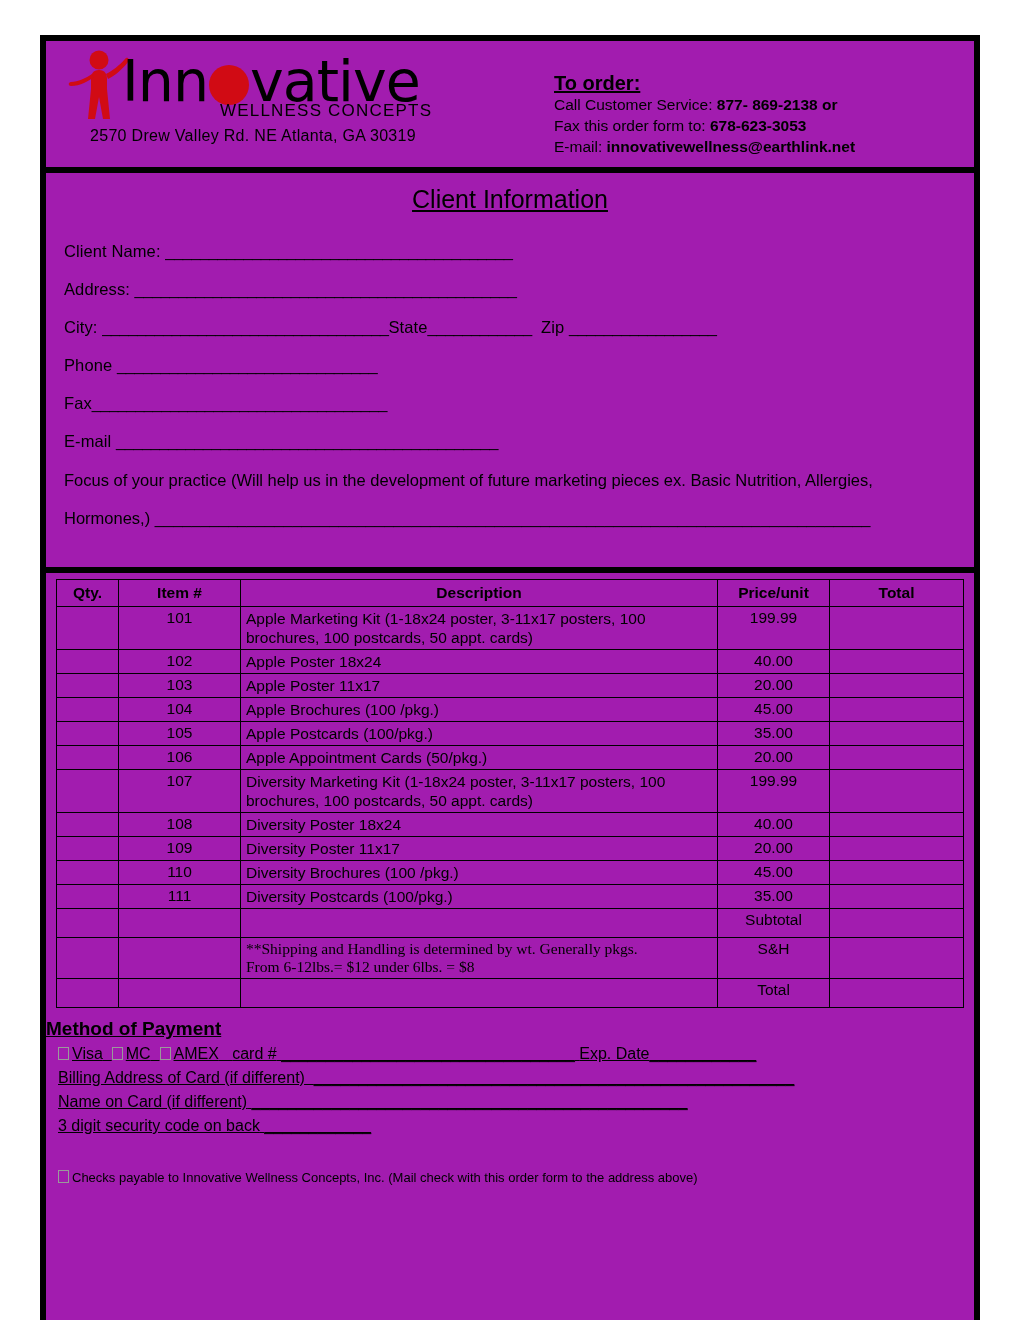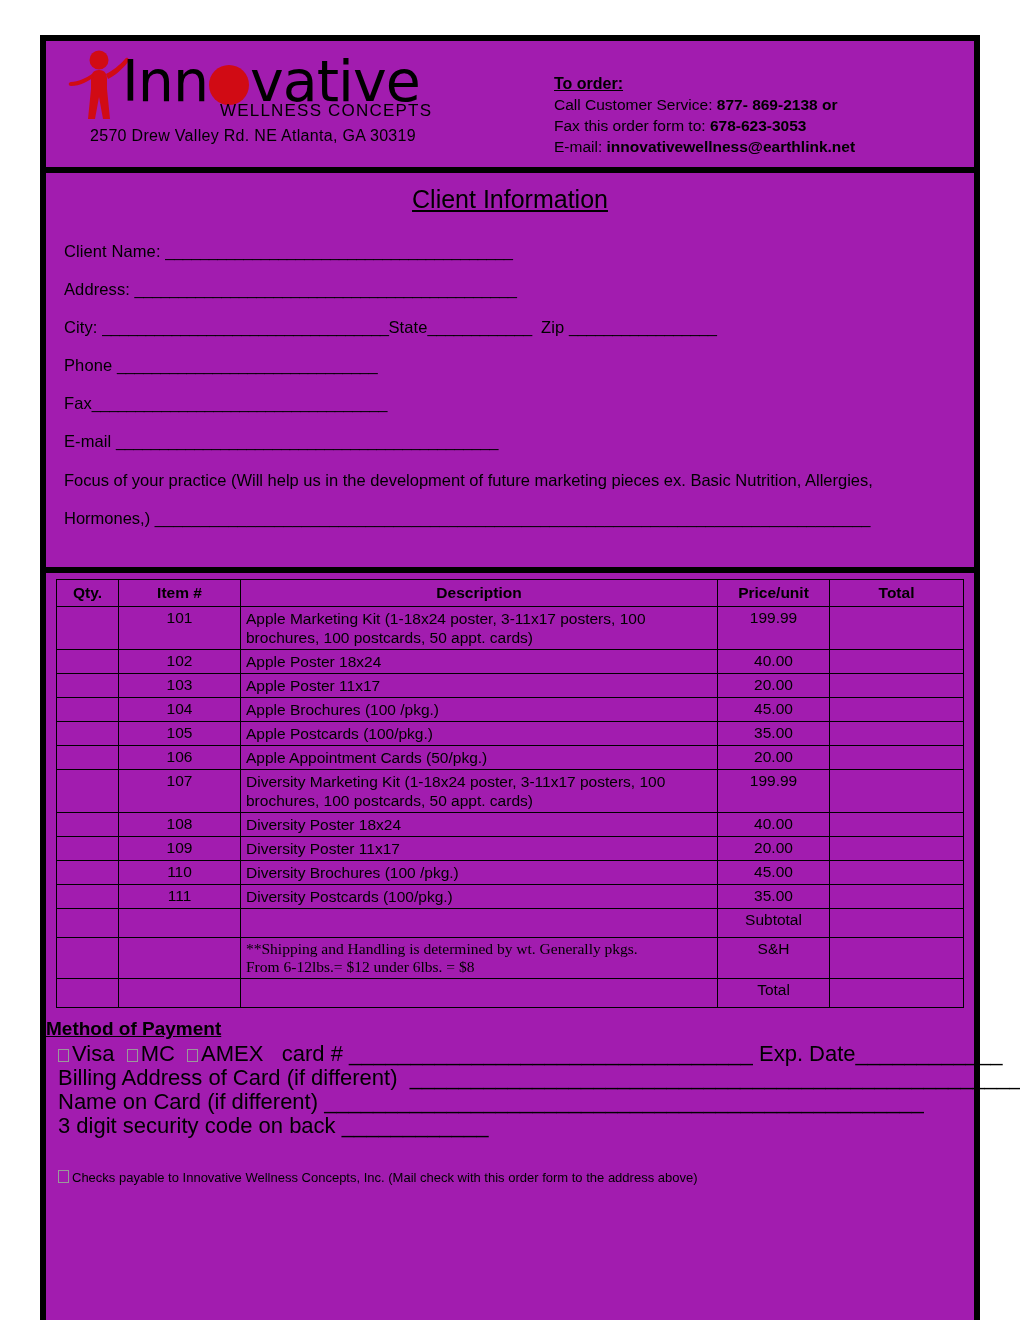--- a/index.html
+++ b/index.html
@@ -93,21 +93,21 @@
   .order-block {
     position: absolute;
     left: 508px;
     top: 32px;
     font-size: 15.5px;
     line-height: 21px;
   }
   .order-block .to-order {
     font-weight: bold;
     text-decoration: underline;
-    font-size: 16px;
+    font-size: 20px;
   }
   .order-block .b { font-weight: bold; }
 
   
   .client-box {
     position: relative;
     border-bottom: 6px solid #000000;
     box-sizing: border-box;
     padding: 12px 18px 14px 18px;
     height: 400px;
@@ -183,24 +183,25 @@
   .payment {
     padding: 10px 18px 0 0;
   }
   .pay-title {
     font-size: 19px;
     font-weight: bold;
     text-decoration: underline;
     margin: 0 0 2px 0;
   }
   .pay-line {
-    font-size: 22px;
+    font-size: 16px;
     line-height: 24px;
     white-space: nowrap;
     padding-left: 12px;
+    text-decoration: underline;
   }
   .pay-check-line {
     font-size: 13px;
     line-height: 24px;
     padding-left: 12px;
     margin-top: 28px;
     white-space: nowrap;
   }
   .cbox {
     display: inline-block;

